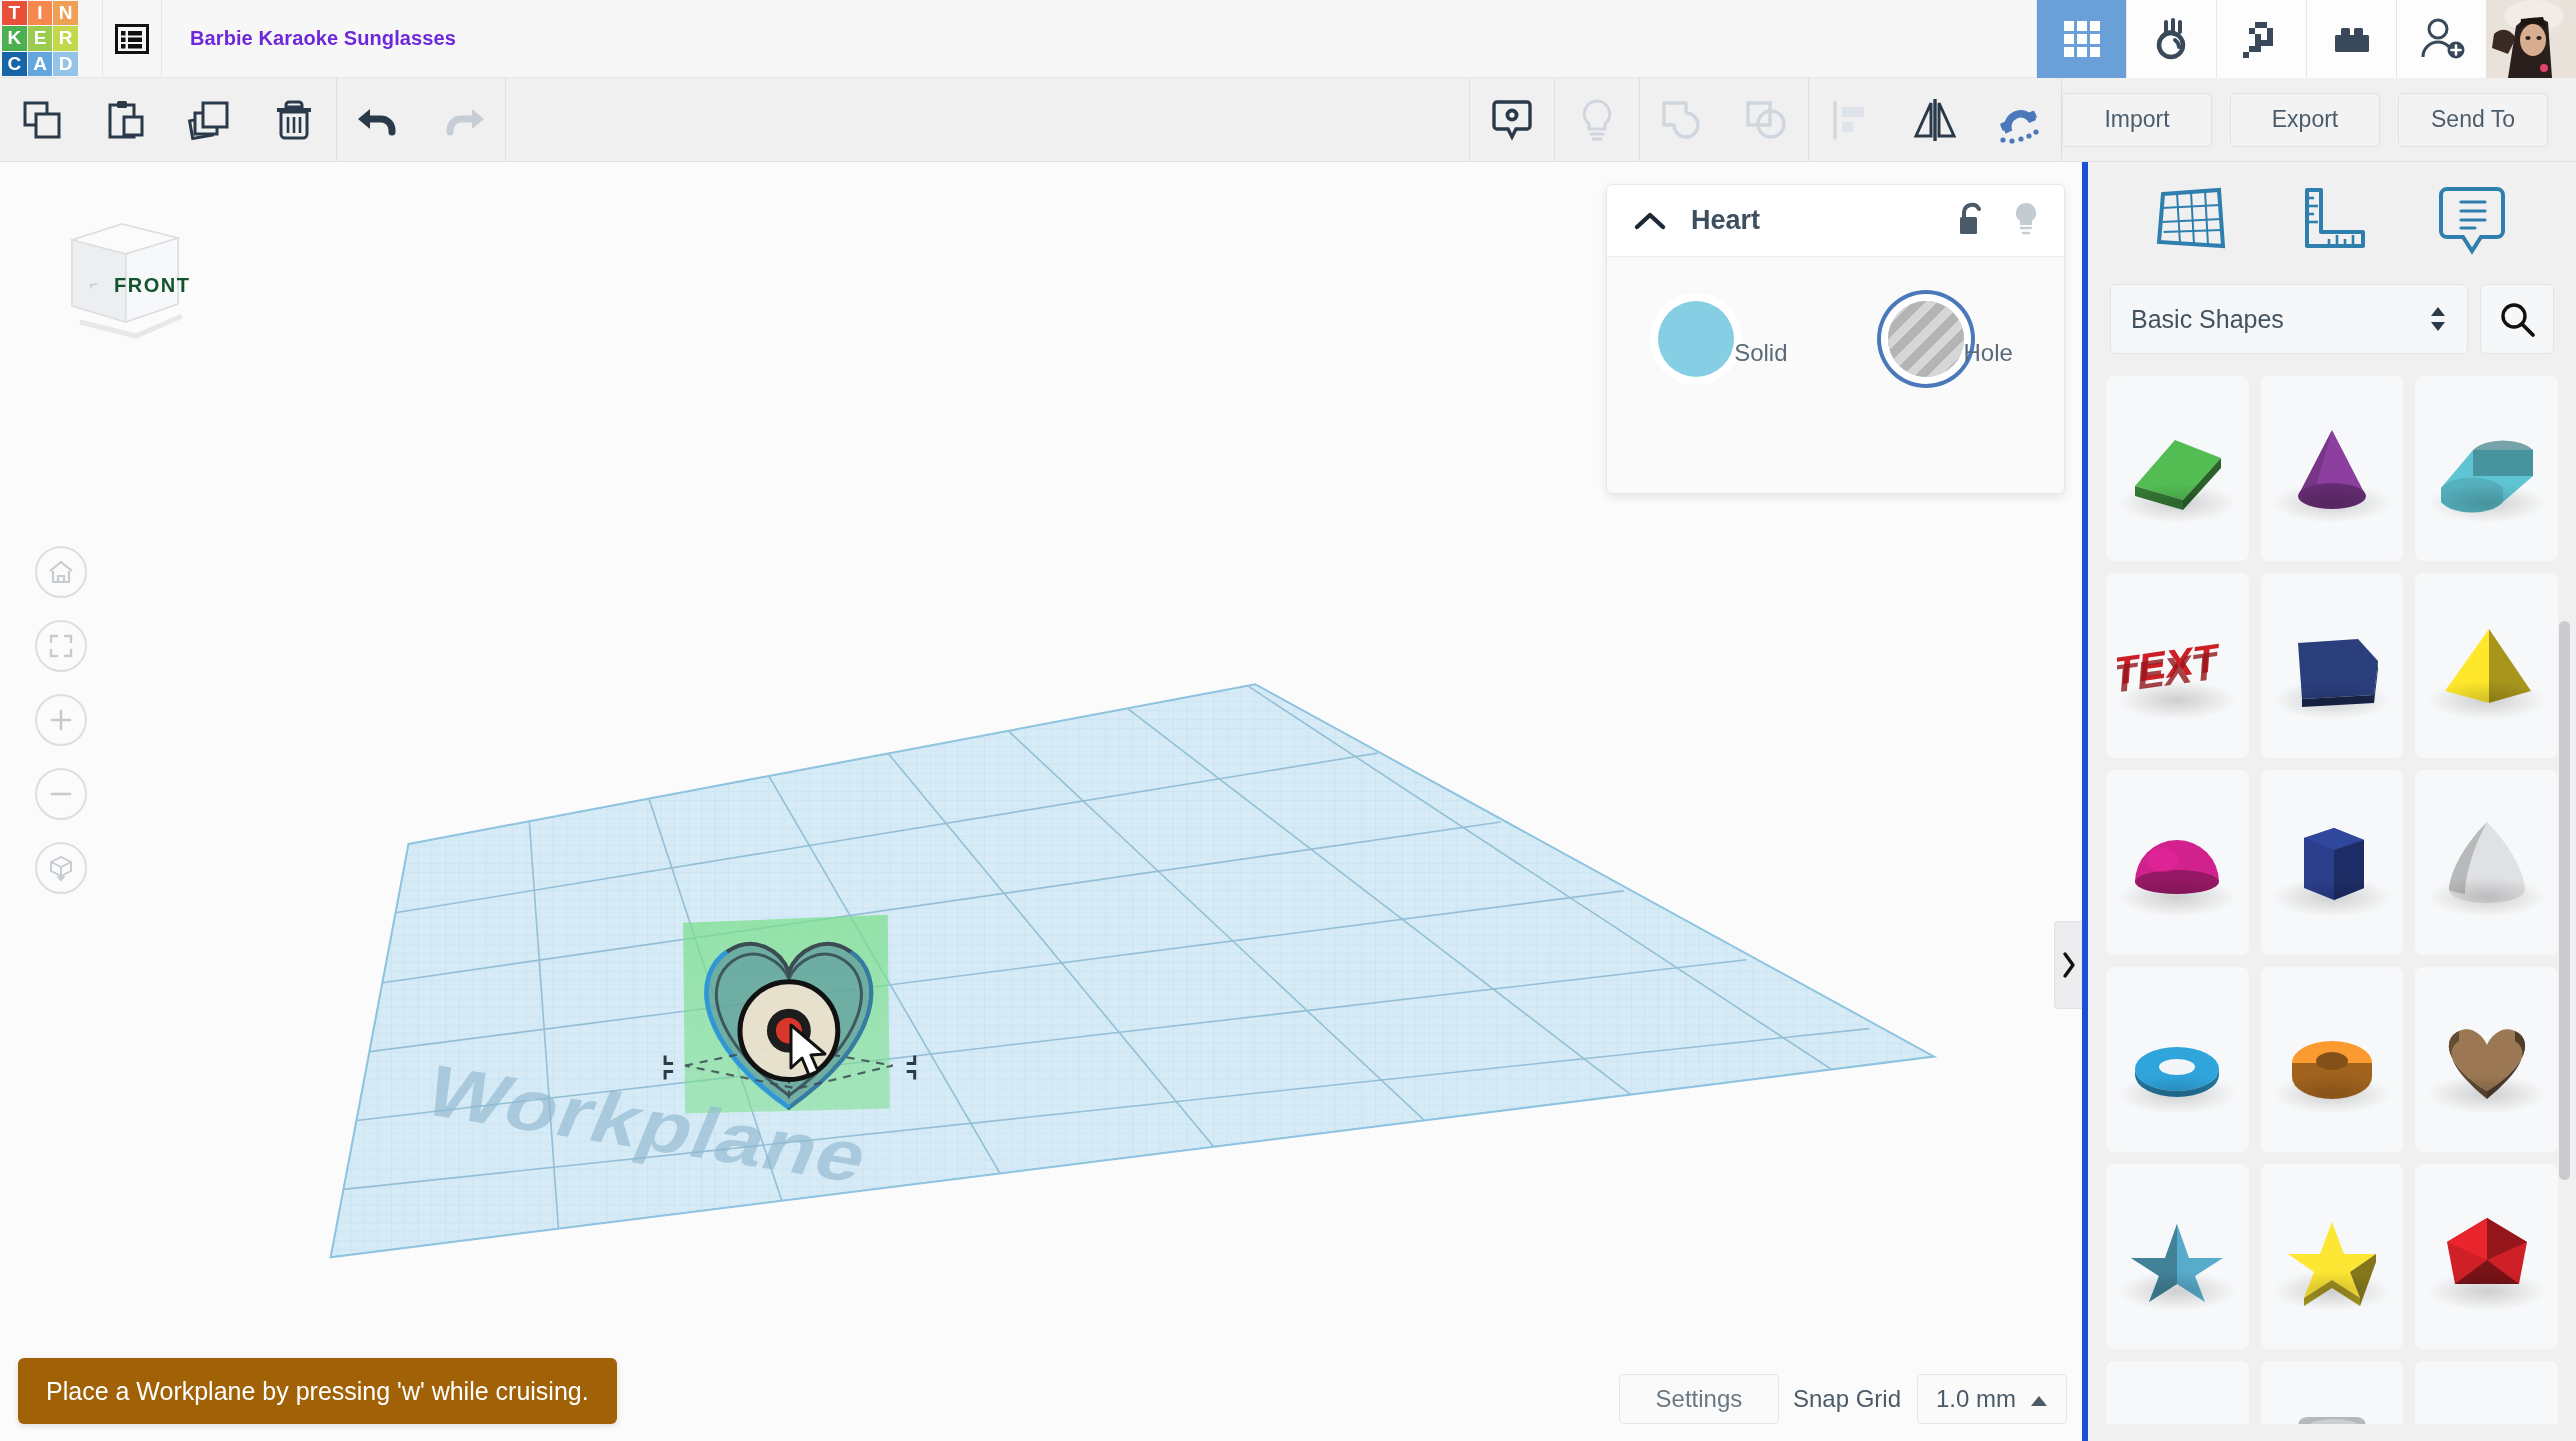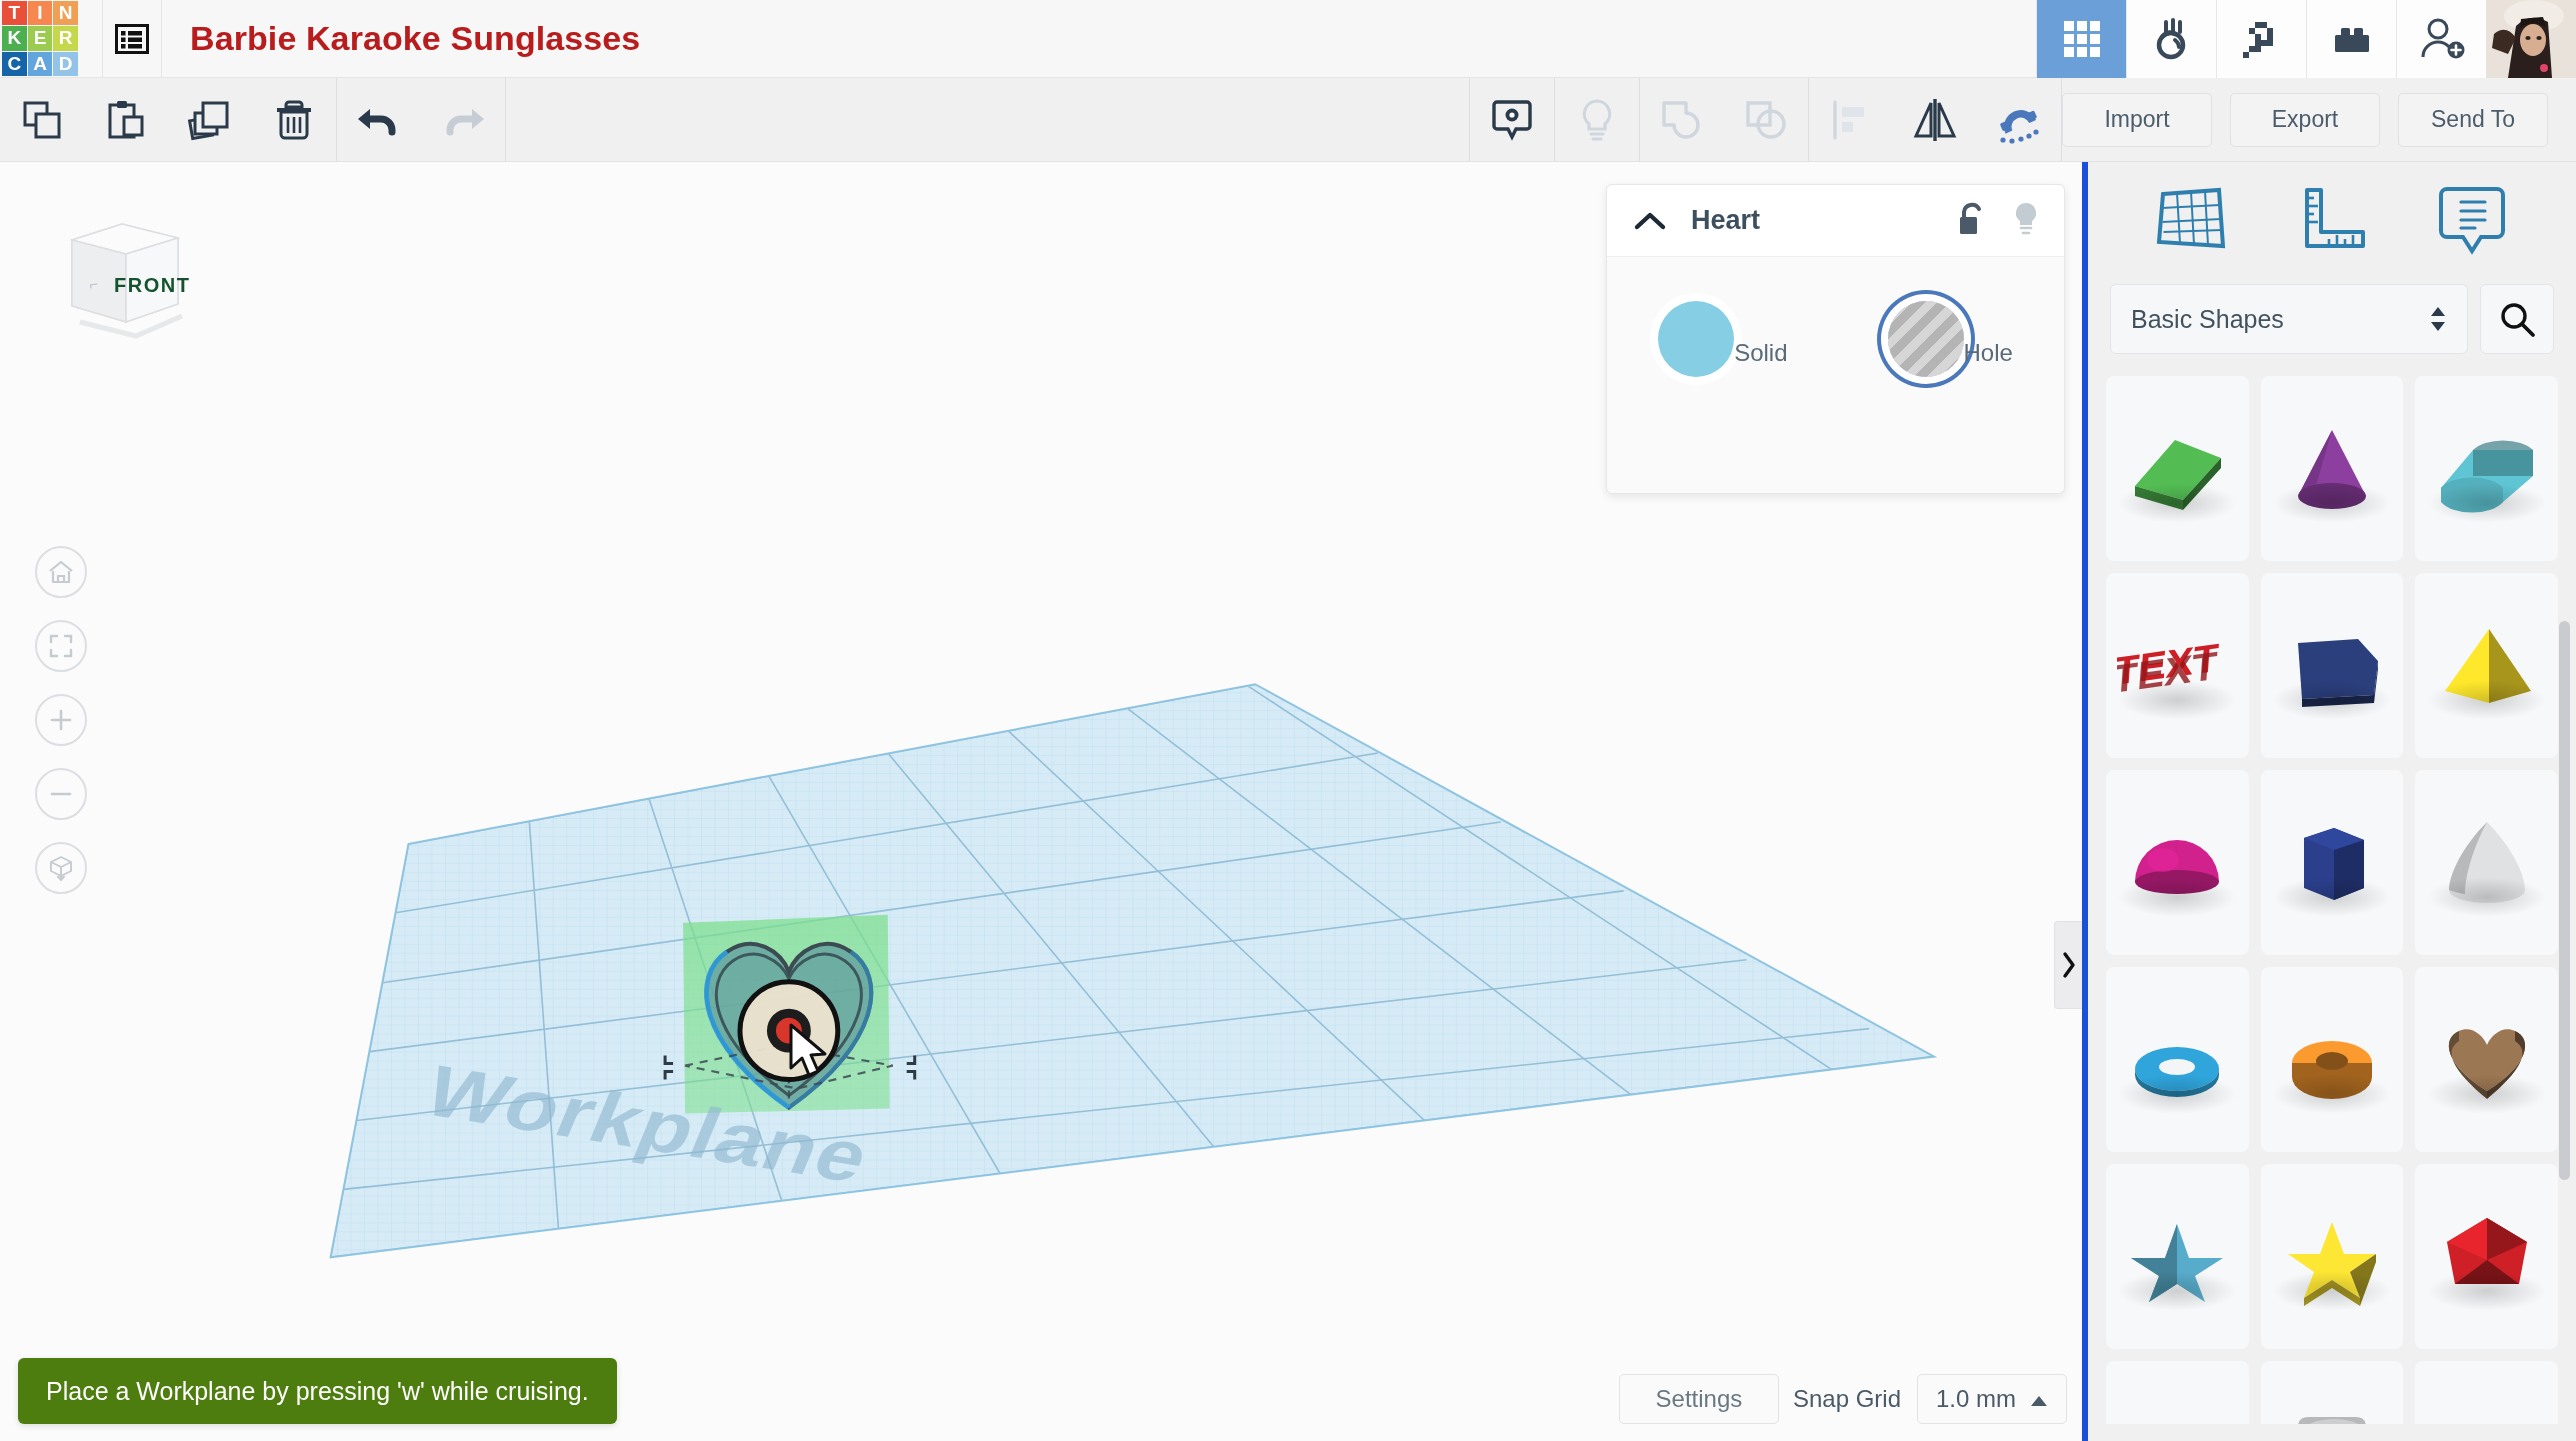--- a/index.html
+++ b/index.html
@@ -23,21 +23,21 @@
           grid-template-columns:repeat(3,1fr); grid-template-rows:repeat(3,1fr);
           gap:1px; margin-left:2px; }
   .logo span { display:flex; align-items:center; justify-content:center;
                color:#fff; font-weight:bold; font-size:19px;
                font-family:"Liberation Sans",sans-serif; }
   .doclist-btn {
     width:60px; height:78px; display:flex; align-items:center; justify-content:center;
     border-left:1px solid #e3e5e8; border-right:1px solid #e3e5e8; margin-left:24px;
     cursor:pointer;
   }
-  .doc-title { font-size:34px; font-weight:bold; color:#b91c1c; margin-left:28px; letter-spacing:0.1px; }
+  .doc-title { font-size:20px; font-weight:bold; color:#6d28d9; margin-left:28px; letter-spacing:0.1px; }
 
   .topright { position:absolute; right:0; top:0; height:78px; display:flex; align-items:stretch; }
   .tr-btn { width:90px; display:flex; align-items:center; justify-content:center;
             border-left:1px solid #e6e7ea; background:#fdfdfd; cursor:pointer; }
   .tr-btn.active { background:#6a9fd8; }
   .avatar { width:90px; background-size:cover; cursor:pointer; overflow:hidden; position:relative; }
 
   
   .toolbar {
     position:absolute; left:0; top:78px; width:2576px; height:84px;
@@ -136,21 +136,21 @@
                   border:1px solid #e1e3e6; border-radius:5px; font-size:24px; color:#6a7884;
                   display:flex; align-items:center; justify-content:center; cursor:pointer; }
   .snaprow { display:flex; align-items:center; gap:16px; }
   .snap-label { font-size:24px; color:#4b5a67; }
   .snap-select { height:50px; padding:0 18px; background:#fafafa; border:1px solid #e1e3e6;
                  border-radius:5px; font-size:24px; color:#4b5a67; display:flex; align-items:center;
                  gap:14px; cursor:pointer; }
 
   .toast {
     position:absolute; left:18px; bottom:18px; height:66px;
-    background:#4d7c0f; border-radius:6px; display:flex; align-items:center;
+    background:#a16207; border-radius:6px; display:flex; align-items:center;
     padding:0 28px; color:#fff; font-size:25px; z-index:7; box-shadow:0 2px 6px rgba(0,0,0,.12);
   }
 </style>
 </head>
 <body>
 
 <div class="app">
 
   <div class="topbar">
 

